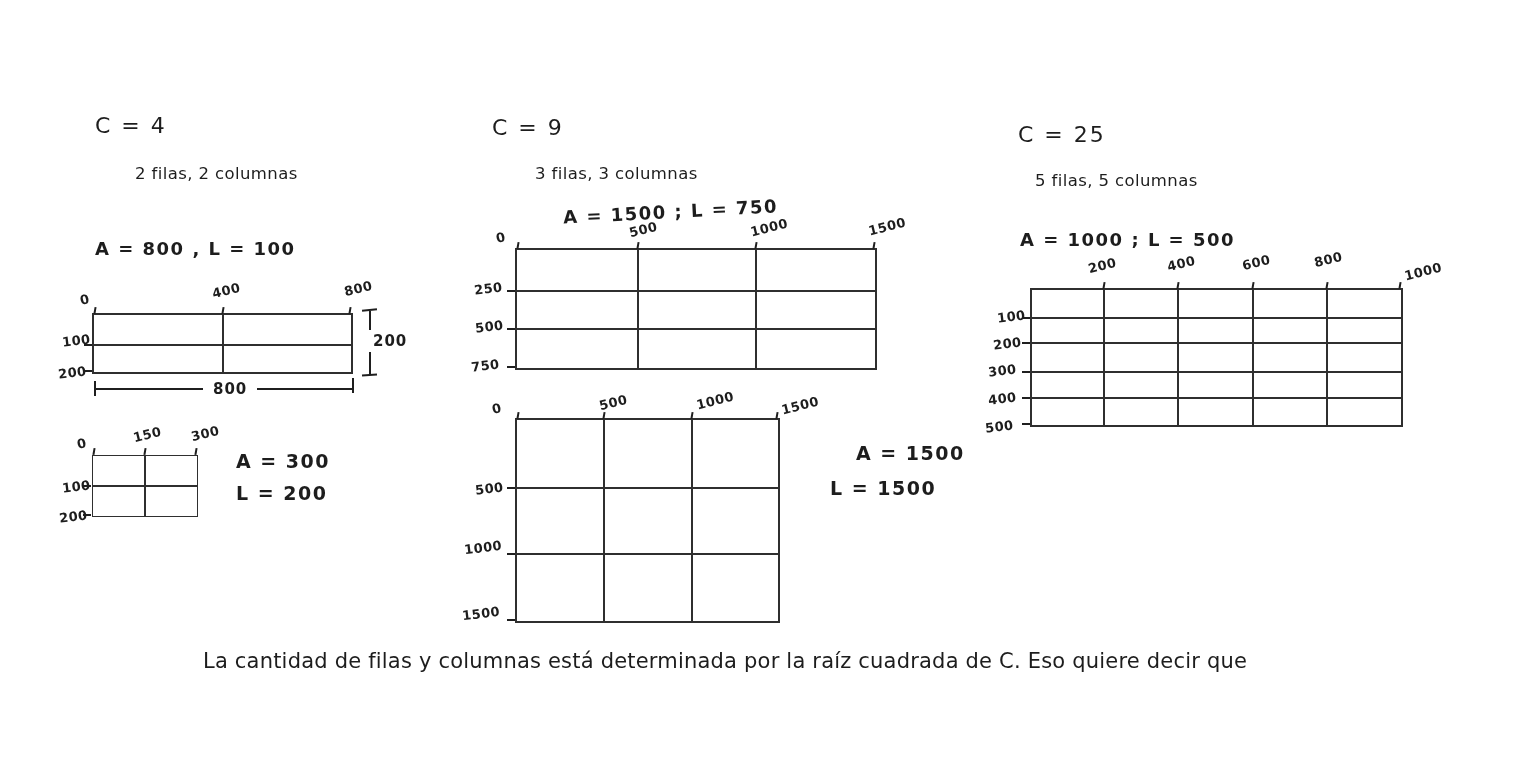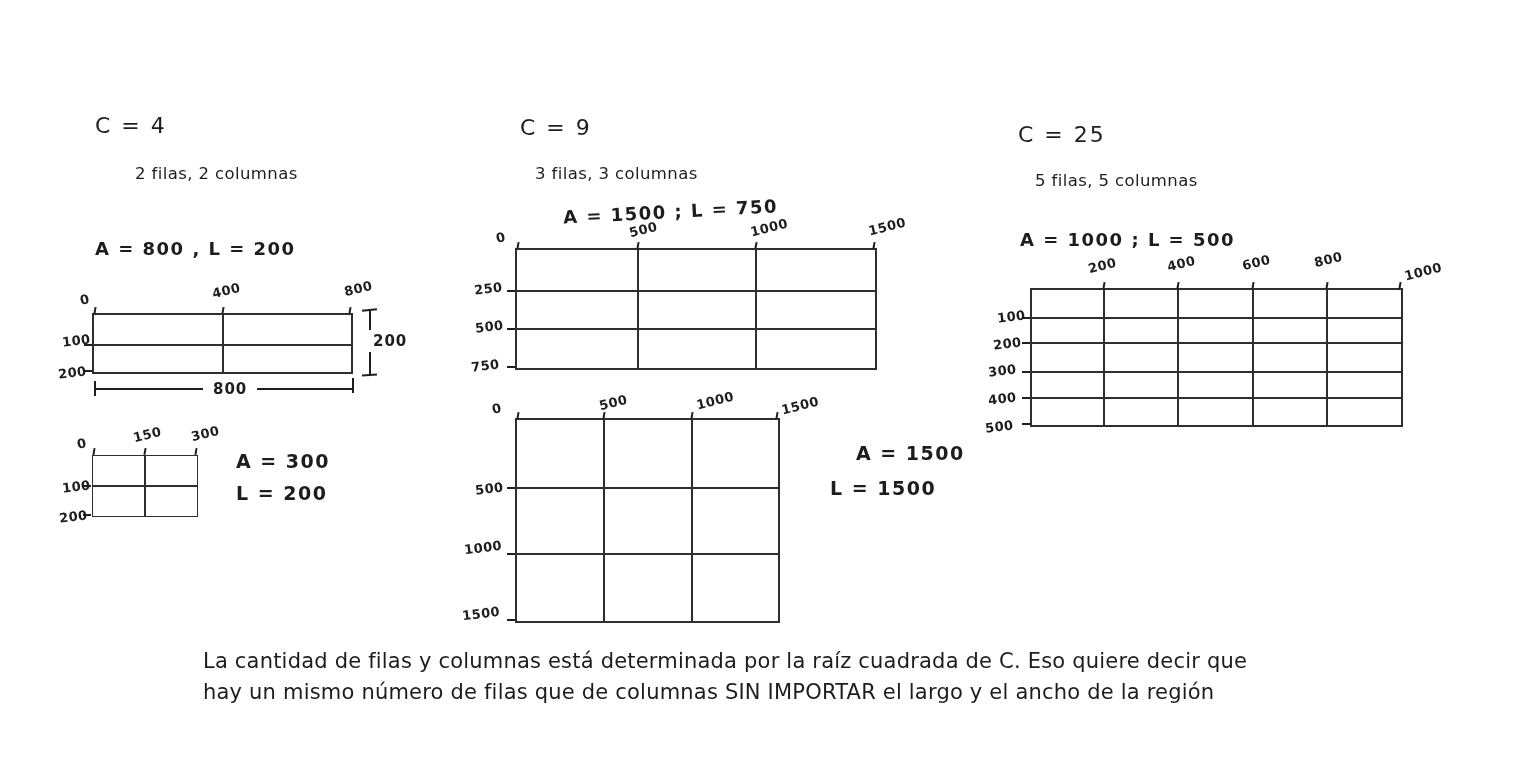--- a/index.html
+++ b/index.html
@@ -26,21 +26,21 @@
   .footer { position:absolute; }
 </style>
 </head>
 <body>
 
 <div class="canvas">
 
 
   <div class="sec-heading" style="left:95px;top:113px">C = 4</div>
   <div class="sec-sub" style="left:135px;top:164px">2 filas, 2 columnas</div>
-  <div class="sec-params" style="left:95px;top:238px">A = 800 ,  L = 200</div>
+  <div class="sec-params" style="left:95px;top:238px">A = 800 ,  L = 100</div>
 
   <div class="grid" style="left:92px;top:313px;width:261px;height:61px">
     <i class="vl" style="left:calc(50% - 1px)"></i>
     <i class="hl" style="top:calc(52% - 1px)"></i>
     <i class="tick-t" style="left:0"></i>
     <i class="tick-t" style="left:calc(50% - 1px)"></i>
     <i class="tick-t" style="left:calc(100% - 2px)"></i>
     <i class="tick-l" style="top:calc(52% - 1px)"></i>
     <i class="tick-l" style="top:calc(100% - 2px)"></i>
   </div>
@@ -71,21 +71,21 @@
     <i class="tick-l" style="top:calc(100% - 2px)"></i>
   </div>
   <span class="xt" style="left:77px;top:436px">0</span>
   <span class="xt" style="left:133px;top:427px">150</span>
   <span class="xt" style="left:191px;top:426px">300</span>
   <span class="yt" style="left:62px;top:479px">100</span>
   <span class="yt" style="left:59px;top:509px">200</span>
   <span class="side-label" style="left:236px;top:450px">A = 300</span>
   <span class="side-label" style="left:236px;top:482px">L = 200</span>
 
-  <div class="sec-heading" style="left:520px;top:115px">C = 9</div>
+  <div class="sec-heading" style="left:492px;top:115px">C = 9</div>
   <div class="sec-sub" style="left:535px;top:164px">3 filas, 3 columnas</div>
   <div class="sec-params" style="left:563px;top:201px;transform:rotate(-3deg)">A = 1500 ;  L = 750</div>
 
   <div class="grid" style="left:515px;top:248px;width:362px;height:122px">
     <i class="vl" style="left:calc(33.7% - 1px)"></i>
     <i class="vl" style="left:calc(66.8% - 1px)"></i>
     <i class="hl" style="top:calc(35% - 1px)"></i>
     <i class="hl" style="top:calc(67% - 1px)"></i>
     <i class="tick-t" style="left:0"></i>
     <i class="tick-t" style="left:calc(33.7% - 1px)"></i>
@@ -156,16 +156,15 @@
   <span class="xt" style="left:1314px;top:252px">800</span>
   <span class="xt" style="left:1404px;top:264px">1000</span>
   <span class="yt" style="left:997px;top:309px">100</span>
   <span class="yt" style="left:993px;top:336px">200</span>
   <span class="yt" style="left:988px;top:363px">300</span>
   <span class="yt" style="left:988px;top:391px">400</span>
   <span class="yt" style="left:985px;top:419px">500</span>
 
   <div class="footer" style="left:203px;top:646px">
     <div class="footer-line">La cantidad de filas y columnas está determinada por la raíz cuadrada de C. Eso quiere decir que</div>
-    <div class="footer-line">hay un mismo número de filas que de columnas SIN IMPORTAR el largo y el ancho de la región</div>
   </div>
 
 </div>
 
 </body></html>

